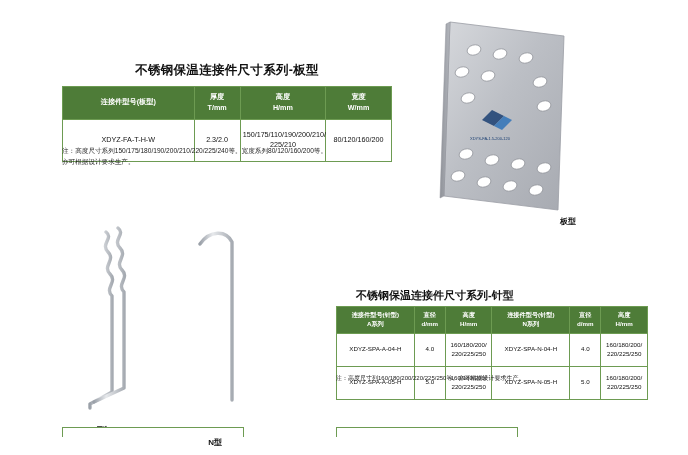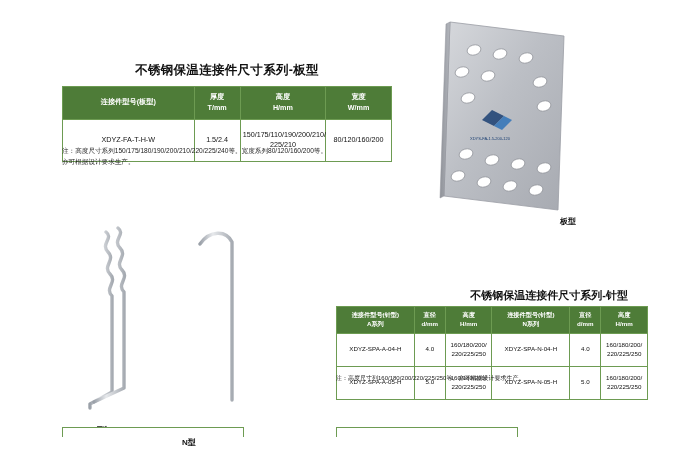--- a/index.html
+++ b/index.html
@@ -70,24 +70,24 @@
     top: 146px;
     width: 340px;
     font-size: 6.6px;
     line-height: 1.65;
     color: #222;
   }
 
   
   .sec2-title {
     position: absolute;
-    left: 316px;
+    left: 356px;
     top: 288px;
     width: 312px;
-    text-align: right;
+    text-align: left;
     font-size: 11px;
     font-weight: bold;
     color: #111;
   }
   .tbl2 {
     position: absolute;
     left: 336px;
     top: 306px;
     width: 312px;
     table-layout: fixed;
@@ -157,21 +157,21 @@
     text-align: center;
     font-size: 11px;
     font-weight: bold;
     color: #111;
   }
   .cap-n {
     position: absolute;
     left: 182px;
     top: 424px;
     width: 40px;
-    text-align: left;
+    text-align: right;
     font-size: 8px;
     font-weight: bold;
     color: #111;
     margin-top: 13px;
   }
 
   
   .strip {
     position: absolute;
     bottom: 0;
@@ -217,21 +217,21 @@
         </th>
         <th>
           <div>宽度</div>
           <div>W/mm</div>
         </th>
       </tr>
     </thead>
     <tbody>
       <tr>
         <td>XDYZ-FA-T-H-W</td>
-        <td>1.5/2.4</td>
+        <td>2.3/2.0</td>
         <td>
           <div>150/175/110/190/200/210/</div>
           <div>225/210</div>
         </td>
         <td>80/120/160/200</td>
       </tr>
     </tbody>
   </table>
 
   <div class="note1">

